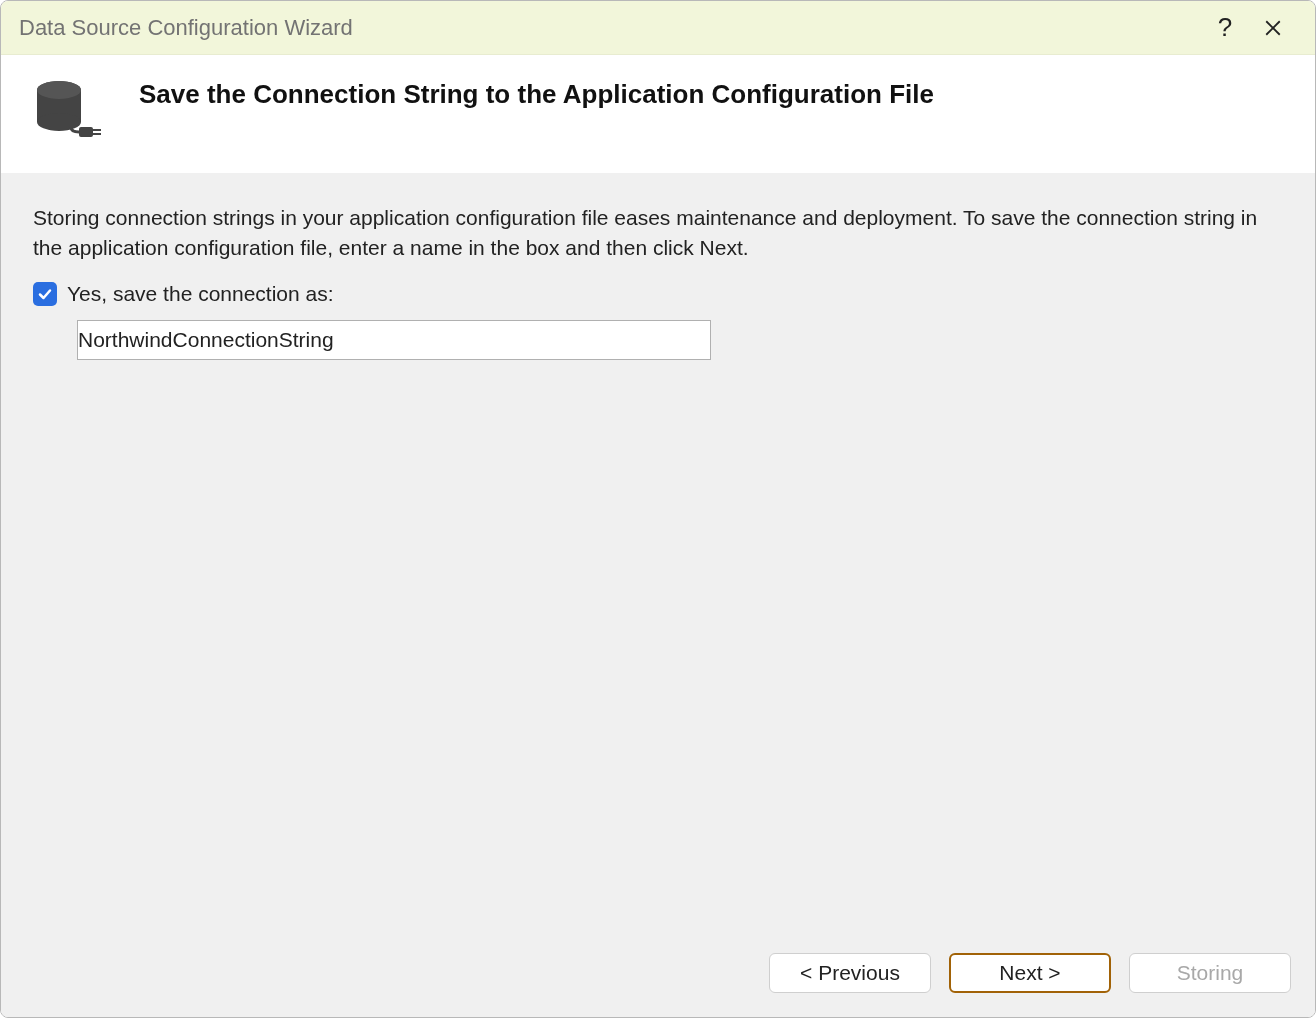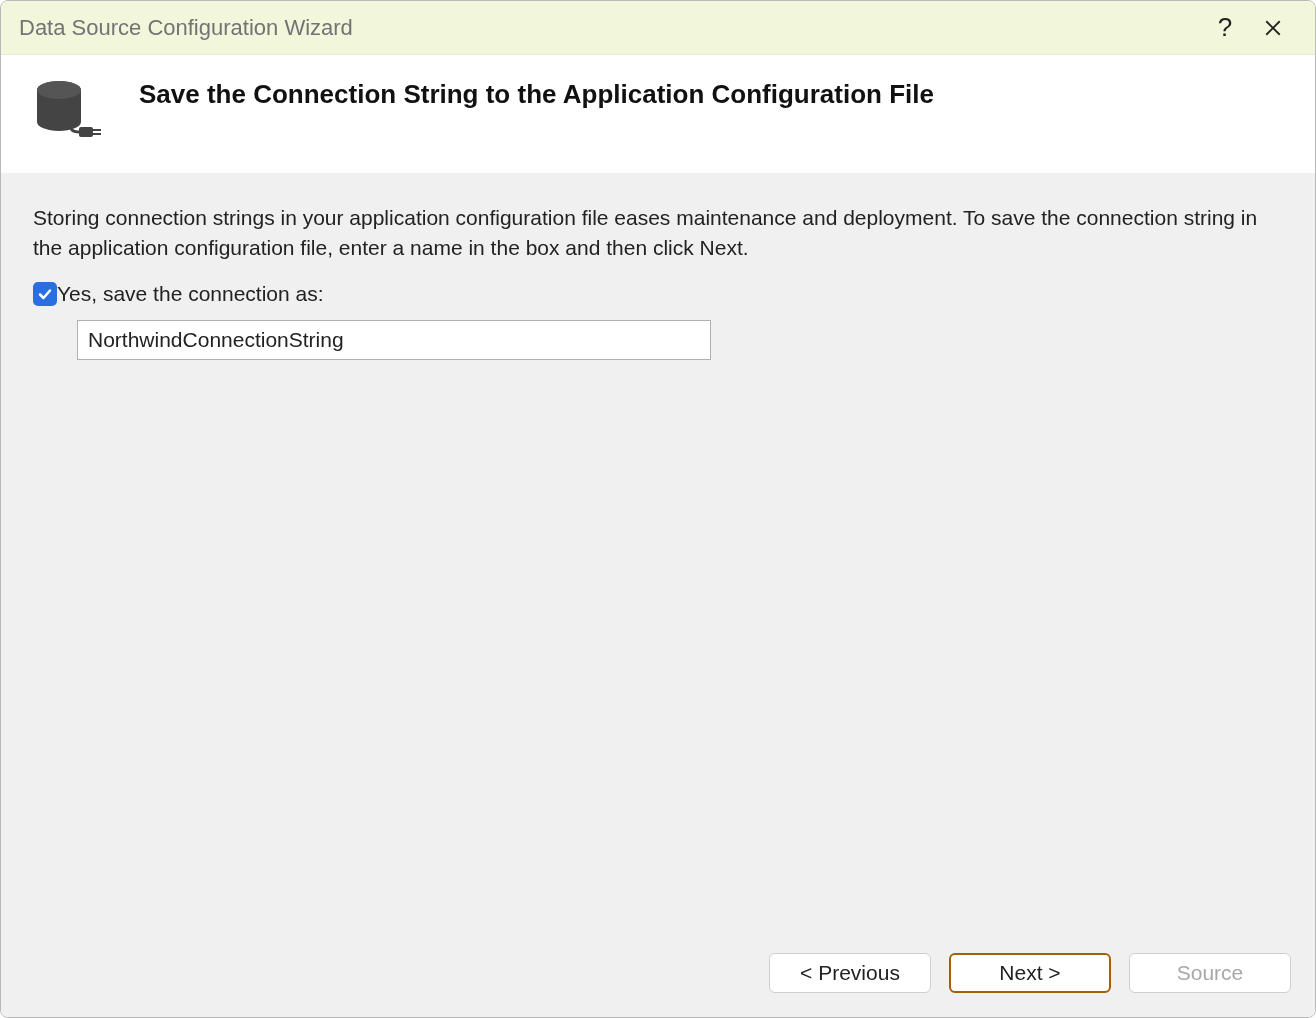--- a/index.html
+++ b/index.html
@@ -81,20 +81,21 @@
     }
     .question-text {
       font-size: 21px;
       font-weight: 700;
       color: #111;
       margin-bottom: 22px;
     }
     .checkbox-row {
       display: flex;
       align-items: flex-start;
+      gap: 10px;
       margin-bottom: 14px;
     }
     .checkbox {
       width: 24px;
       height: 24px;
       background: #2a6ee0;
       border-radius: 5px;
       display: flex;
       align-items: center;
       justify-content: center;
@@ -110,21 +111,21 @@
       margin-left: 44px;
     }
     .conn-input {
       width: 634px;
       height: 40px;
       border: 1px solid #b0b0b0;
       background: #fff;
       font-size: 21px;
       font-family: inherit;
       color: #222;
-      padding: 0 10px;
+      padding: 0 0;
       outline: none;
     }
     .footer {
       background: #f0f0f0;
       padding: 18px 24px 24px 24px;
       display: flex;
       justify-content: flex-end;
       gap: 18px;
     }
     .btn {
@@ -197,16 +198,16 @@
     </div>
 
     <div class="input-wrap">
       <input type="text" class="conn-input" value="NorthwindConnectionString" style="">
     </div>
   </div>
 
   <div class="footer">
     <button class="btn">&lt; Previous</button>
     <button class="btn primary">Next &gt;</button>
-    <button class="btn disabled">Source</button>
+    <button class="btn disabled">Storing</button>
   </div>
 
 </div>
 
 </body></html>

